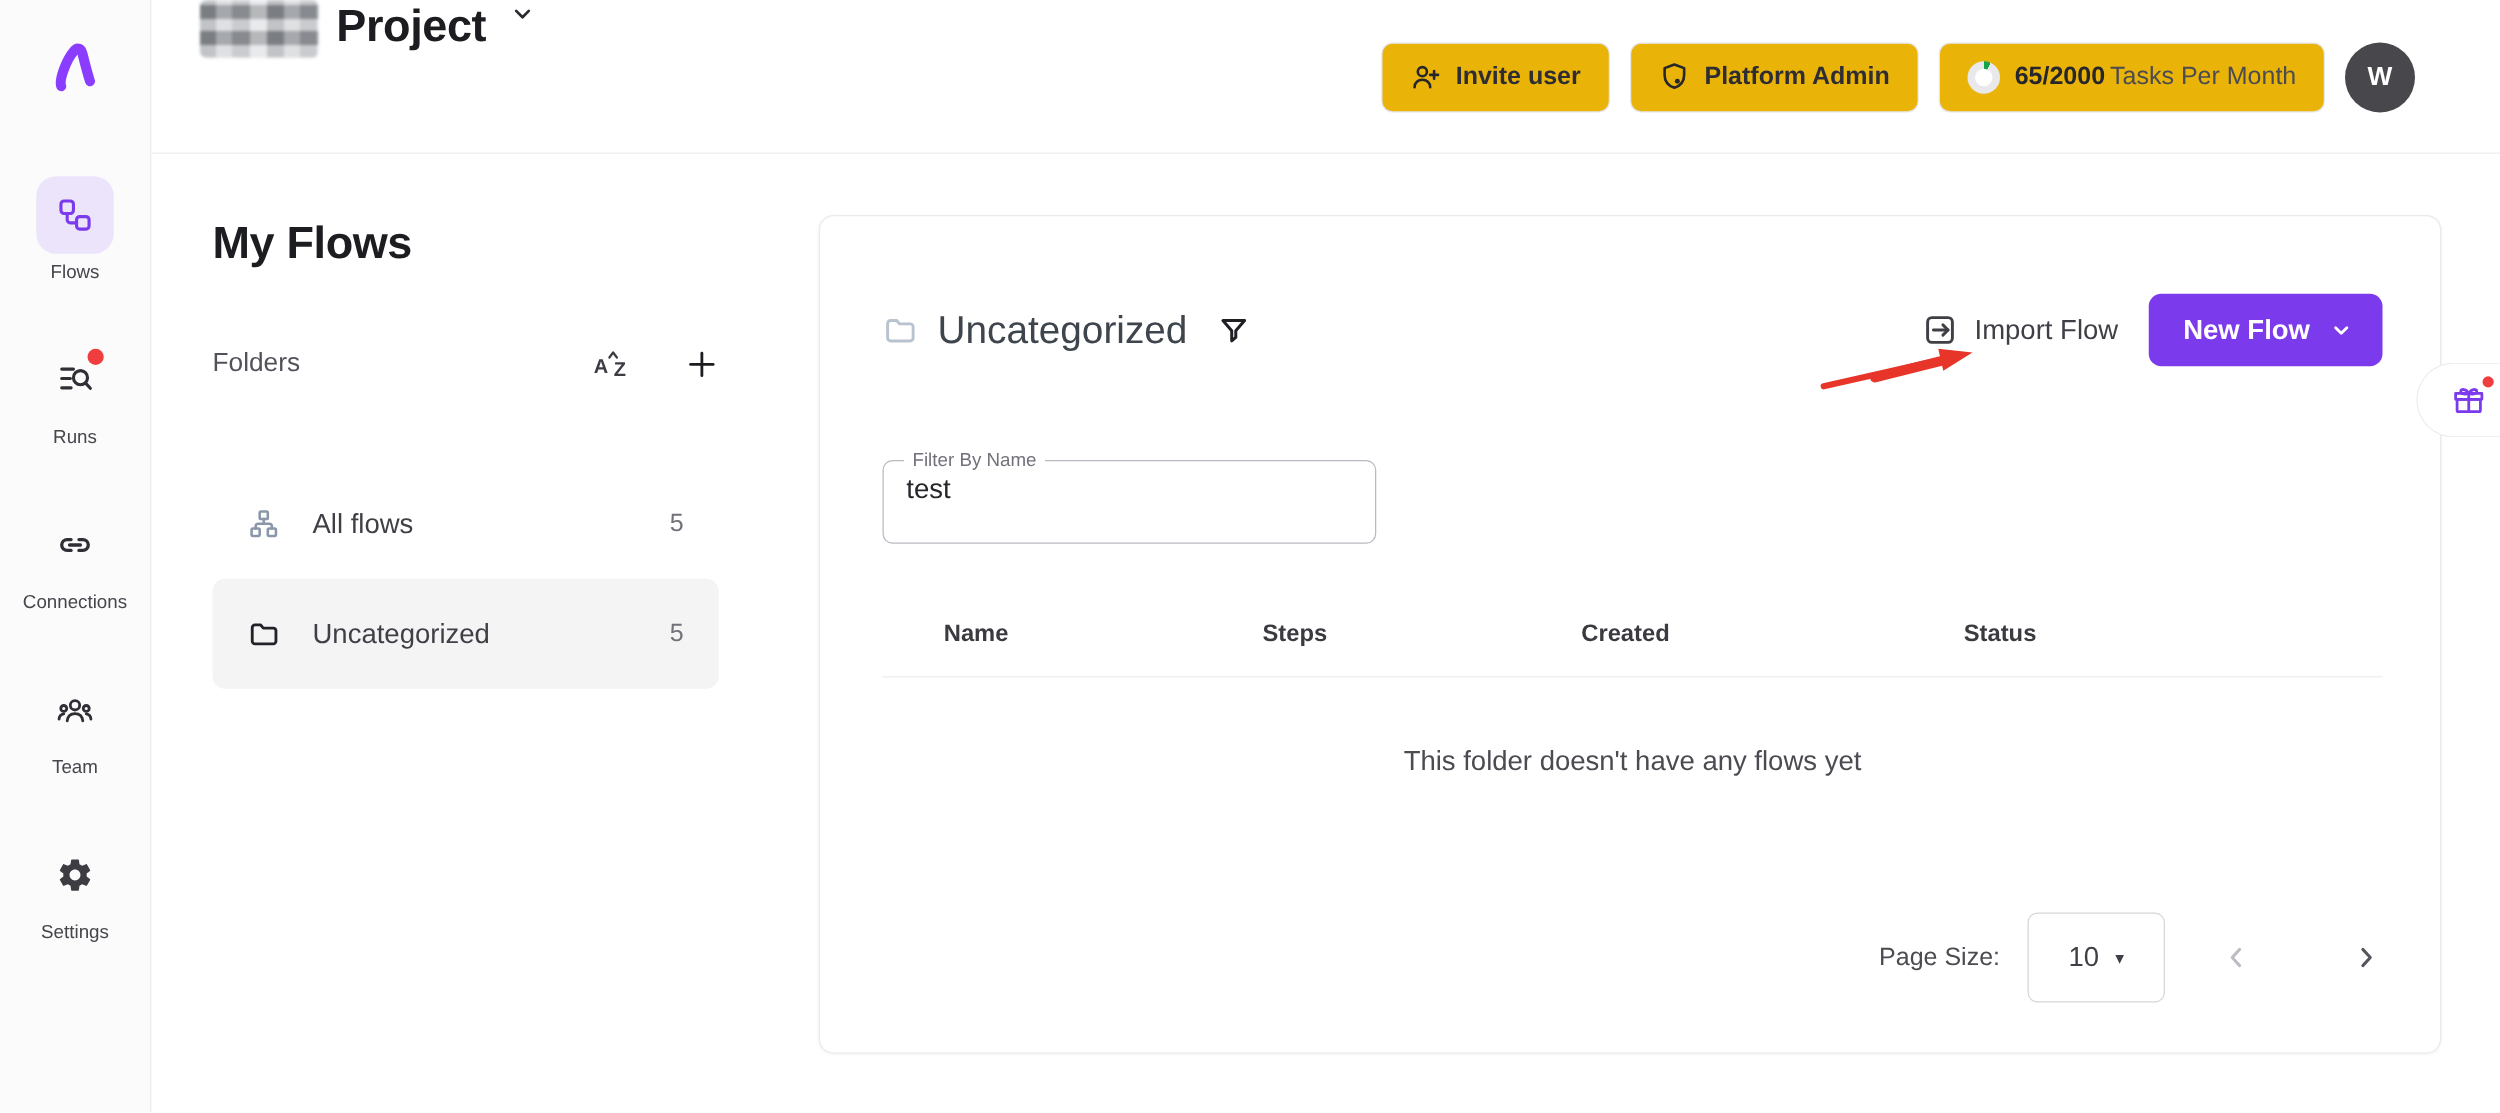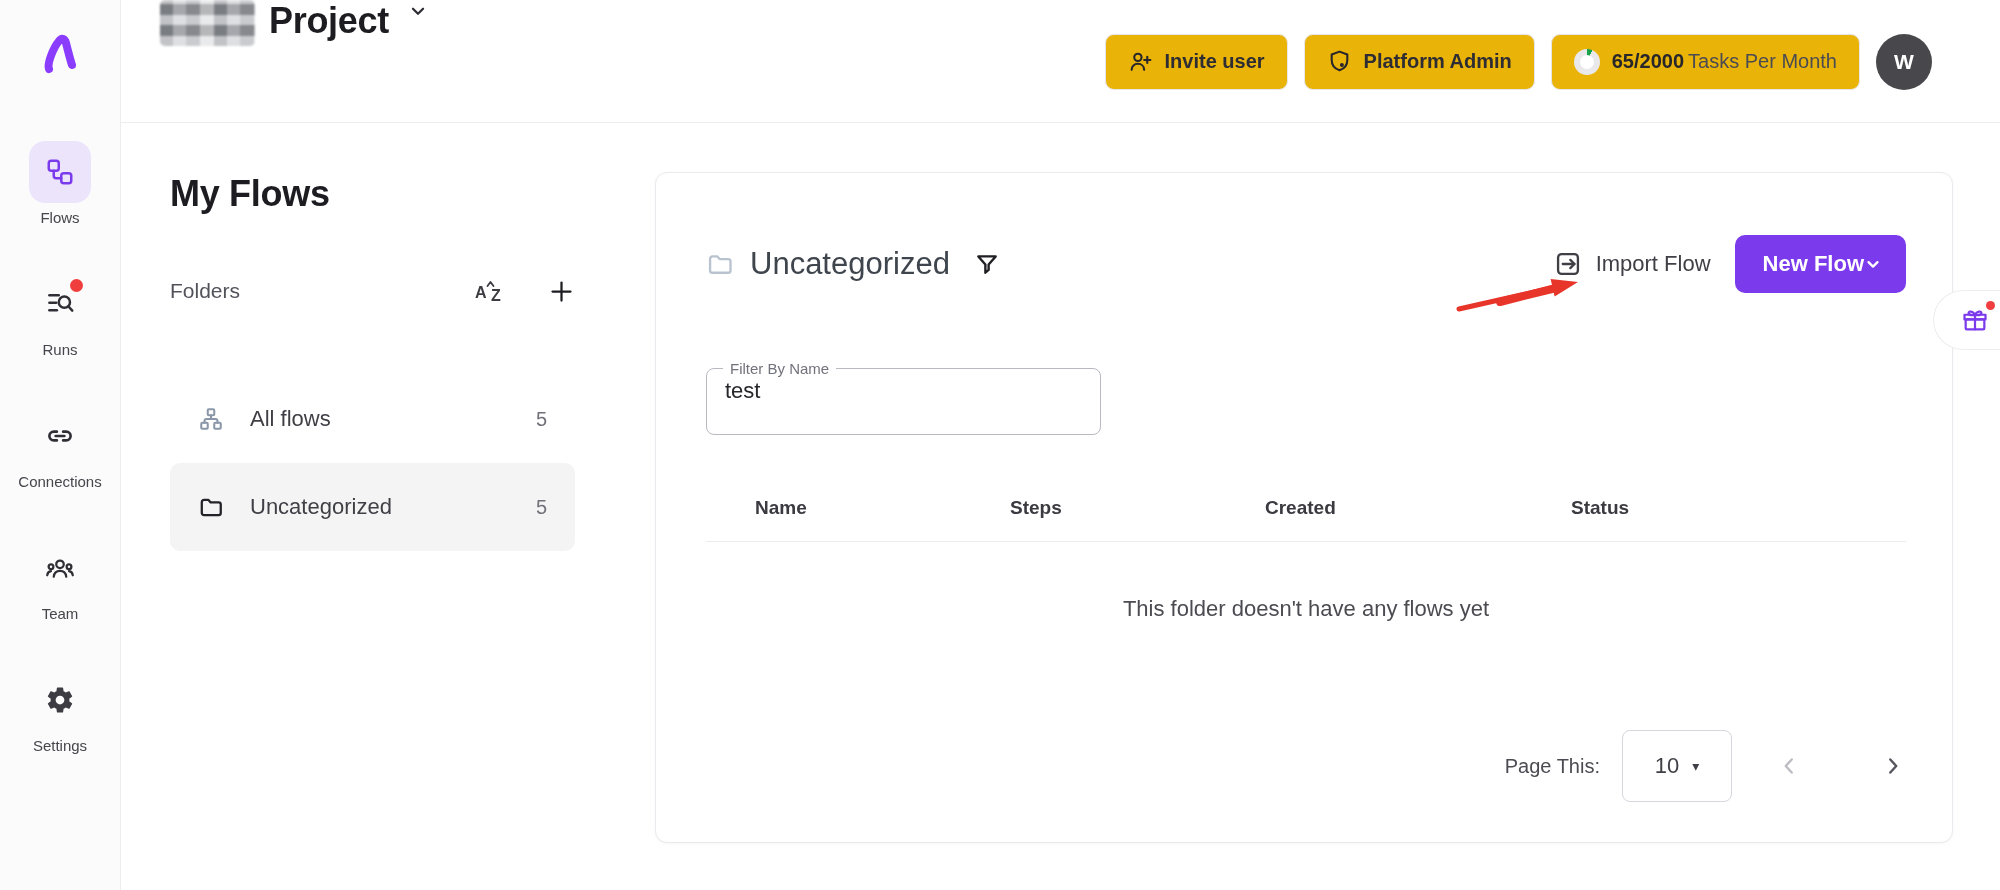--- a/index.html
+++ b/index.html
@@ -50,21 +50,21 @@
   .fold-ic { color:#222228; }
 
   
   .card { position:absolute; left:655px; top:172px; width:1298px; height:671px; background:#fff; border:1px solid #e9e9ee; border-radius:12px; box-shadow:0 1px 3px rgba(20,20,40,.04); padding:0 46px 0 50px; z-index:2; }
   .card-head { margin-top:62px; display:flex; align-items:center; }
   .card-folder-ic { color:#b9c3cf; margin-right:16px; display:flex; }
   .card-title { font-size:31px; font-weight:500; color:#3f454d; }
   .filter-funnel { margin-left:24px; background:none; border:0; cursor:pointer; color:#1f1f24; display:flex; padding:0; }
   .head-right { margin-left:auto; display:flex; align-items:center; }
   .import-btn { display:flex; align-items:center; gap:14px; background:none; border:0; cursor:pointer; font-size:22px; color:#3f3f46; font-family:inherit; }
-  .new-flow-btn { margin-left:24px; height:58px; padding:0 24px 0 28px; background:#7c3aed; border:0; border-radius:10px; color:#fff; font-size:22px; font-weight:600; display:flex; align-items:center; cursor:pointer; font-family:inherit; }
+  .new-flow-btn { margin-left:24px; height:58px; padding:0 24px 0 28px; background:#7c3aed; border:0; border-radius:10px; color:#fff; font-size:22px; font-weight:600; display:flex; align-items:center; gap:16px; cursor:pointer; font-family:inherit; }
 
   .filter-field { margin-top:68px; width:395px; height:74px; border:1px solid #b9b9c2; border-radius:8px; padding:0 10px; }
   .filter-field legend { font-size:15px; color:#72727c; padding:0 7px; margin-left:6px; line-height:1; }
   .filter-field input { border:0; outline:0; background:transparent; font-size:22px; color:#26262b; font-family:inherit; width:95%; padding:2px 0 12px 8px; }
 
   .table-head { margin-top:62px; display:flex; padding:0 0 22px 49px; border-bottom:1px solid #ededf0; font-size:19px; font-weight:700; color:#3a3a40; }
   .col-name { width:255px; } .col-steps { width:255px; } .col-created { width:306px; } .col-status { flex:1; }
 
   .empty-msg { margin-top:54px; text-align:center; font-size:22px; color:#4b4b52; }
 
@@ -277,21 +277,21 @@
   <div class="table-head">
     <span class="col-name">Name</span>
     <span class="col-steps">Steps</span>
     <span class="col-created">Created</span>
     <span class="col-status">Status</span>
   </div>
 
   <div class="empty-msg">This folder doesn't have any flows yet</div>
 
   <div class="pagination">
-    <span class="psize-label">Page This:</span>
+    <span class="psize-label">Page Size:</span>
     <div class="psize-box">
       <span class="psize-val">10</span>
       <span class="psize-caret">▾</span>
     </div>
     <button class="pg-btn pg-prev">
       <svg width="26" height="26" viewBox="0 0 24 24" fill="none" stroke="currentColor" stroke-width="2.2" stroke-linecap="round" stroke-linejoin="round">
           <path d="M14.5 6L9 12l5.5 6"></path>
         </svg>
     </button>
     <button class="pg-btn pg-next">

